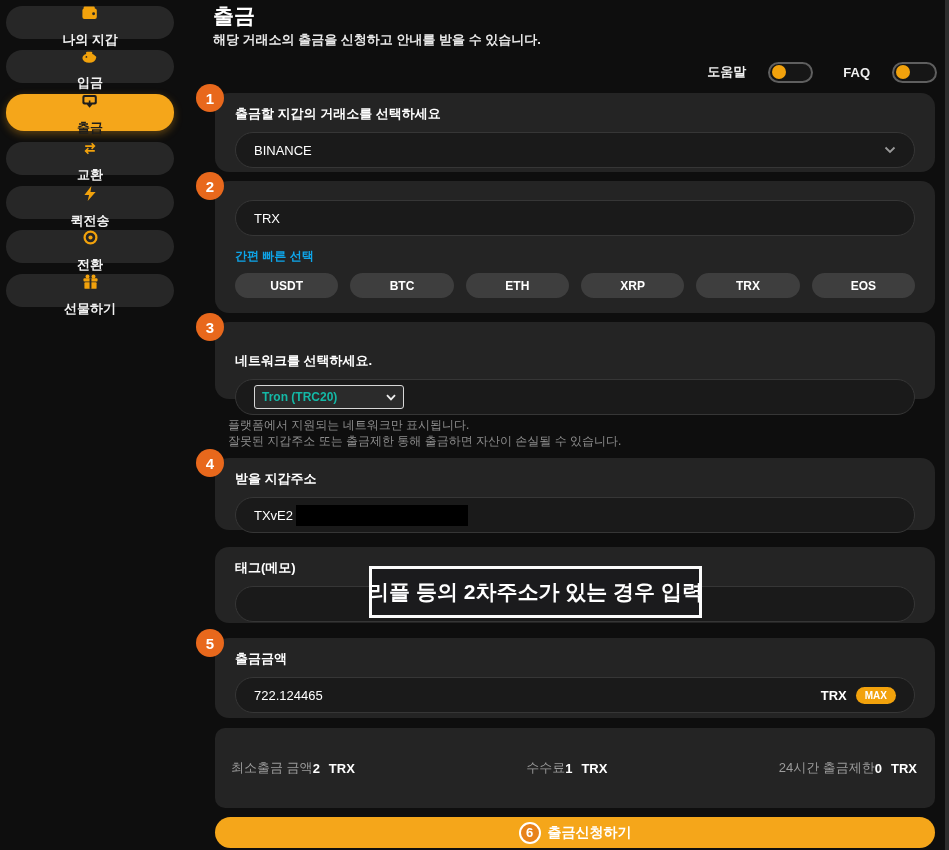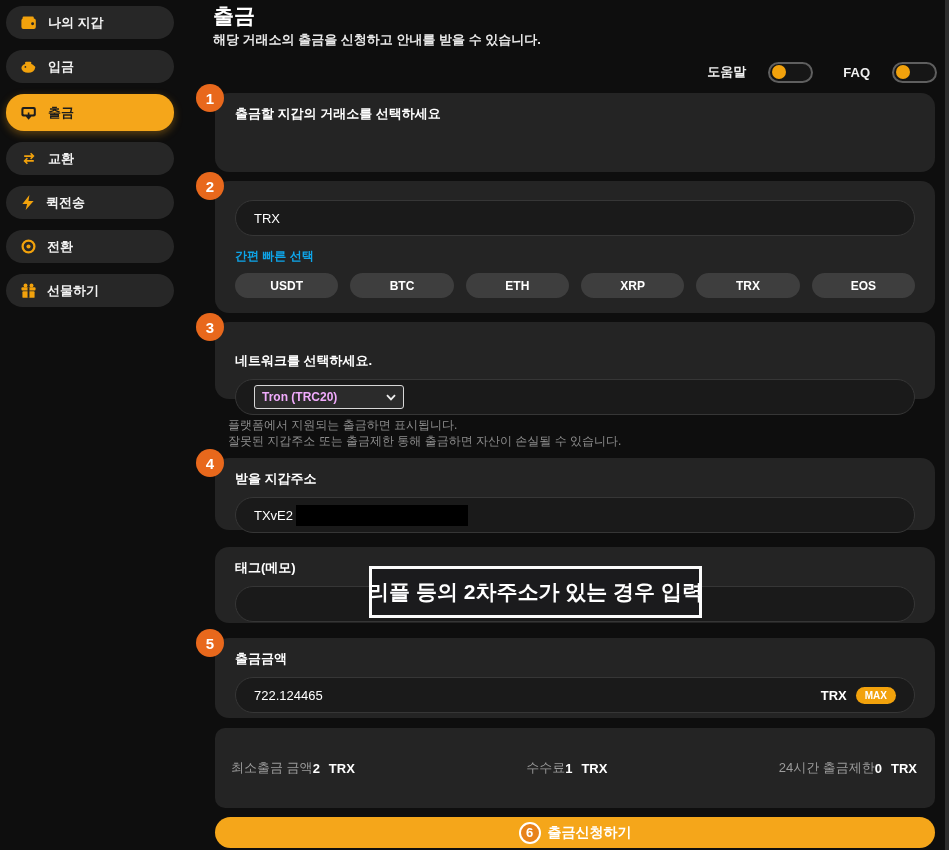--- a/index.html
+++ b/index.html
@@ -10,21 +10,21 @@
     font-family:"Liberation Sans", sans-serif;
     color:#fff;
     overflow:hidden;
   }
   
   .sidebar { position:absolute; left:6px; top:6px; width:168px; }
   .side-item {
     height:33px; border-radius:18px; background:#272727;
     margin-bottom:11px; display:flex; align-items:center;
     padding:0 15px; gap:11px; font-weight:bold; font-size:13px;
-    color:#f2f2f2; cursor:pointer;
+    color:#f2f2f2; cursor:pointer;flex-direction:column;
   }
   .side-item.active {
     background:#F5A61A; color:#1d1d1d; height:37px;
     box-shadow:0 3px 8px rgba(245,166,26,.35);
   }
   .side-item .icn { display:flex; align-items:center; }
   
   .scroll-strip { position:absolute; right:0; top:0; width:4px; height:850px; background:#2d2d2d; }
   
   .page-title { position:absolute; left:213px; top:2px; font-size:21px; font-weight:bold; }
@@ -72,21 +72,21 @@
   .quick-label { font-size:12px; font-weight:bold; margin-top:12px; color:#0ea5e9; }
   .quick-row { display:flex; gap:12px; margin-top:8px; }
   .quick-btn {
     flex:1; height:25px; border-radius:13px; background:#3e3e3e; border:none;
     color:#fff; font-weight:bold; font-size:12px; cursor:pointer;
     font-family:"Liberation Sans", sans-serif;
   }
   .net-select {
     width:150px; height:24px; background:#2b2b2b; border:1px solid #d8d8d8;
     border-radius:3px; display:flex; align-items:center; padding:0 7px;
-    font-size:12px; font-weight:bold; color:#f0abfc; cursor:pointer;
+    font-size:12px; font-weight:bold; color:#14b8a6; cursor:pointer;
   }
   .net-select .chev { margin-left:auto; }
   .warning { position:absolute; left:228px; top:417px; font-size:12px; color:#8d8d8d; line-height:16px; }
   .redact { width:172px; height:21px; background:#000; margin-left:3px; }
   .amount-right { margin-left:auto; display:flex; align-items:center; gap:9px; }
   .cur-label { font-size:13px; font-weight:bold; color:#fff; }
   .max-badge {
     background:#F2A20C; border:none; color:#fff; font-weight:bold; font-size:10px;
     padding:3px 9px; border-radius:10px; cursor:pointer;
     font-family:"Liberation Sans", sans-serif;
@@ -209,20 +209,28 @@
     </div>
   <span class="toggle-label">FAQ</span>
   <div class="toggle" style="margin-right:0;">
       <div class="knob"></div>
     </div>
 </div>
 
 <section class="card card-exchange">
   <div class="step-badge">1</div>
   <div class="field-label">출금할 지갑의 거래소를 선택하세요</div>
+  <div class="pill-input">
+    <span>BINANCE</span>
+    <span class="chev">
+      <svg width="12" height="8" viewBox="0 0 12 8">
+          <path d="M1.5 1.5 L6 6 L10.5 1.5" stroke="#9a9a9a" stroke-width="1.8" fill="none"></path>
+        </svg>
+    </span>
+  </div>
 </section>
 
 <section class="card card-coin">
   <div class="step-badge">2</div>
   <div class="pill-input">
     <input value="TRX" style="">
   </div>
   <div class="quick-label">간편 빠른 선택</div>
   <div class="quick-row">
     <button class="quick-btn">USDT</button>
@@ -243,21 +251,21 @@
       <span class="chev">
         <svg width="10" height="7" viewBox="0 0 10 7">
             <path d="M1 1.2 L5 5.4 L9 1.2" stroke="#efefef" stroke-width="1.8" fill="none"></path>
           </svg>
       </span>
     </div>
   </div>
 </section>
 
 <div class="warning">
-  <div>플랫폼에서 지원되는 출금하면 표시됩니다.</div>
+  <div>플랫폼에서 지원되는 네트워크만 표시됩니다.</div>
   <div>잘못된 지갑주소 또는 출금제한 통해 출금하면 자산이 손실될 수 있습니다.</div>
 </div>
 
 <section class="card card-address">
   <div class="step-badge">4</div>
   <div class="field-label">받을 지갑주소</div>
   <div class="pill-input">
     <span>TXvE2</span>
     <span class="redact"></span>
   </div>

